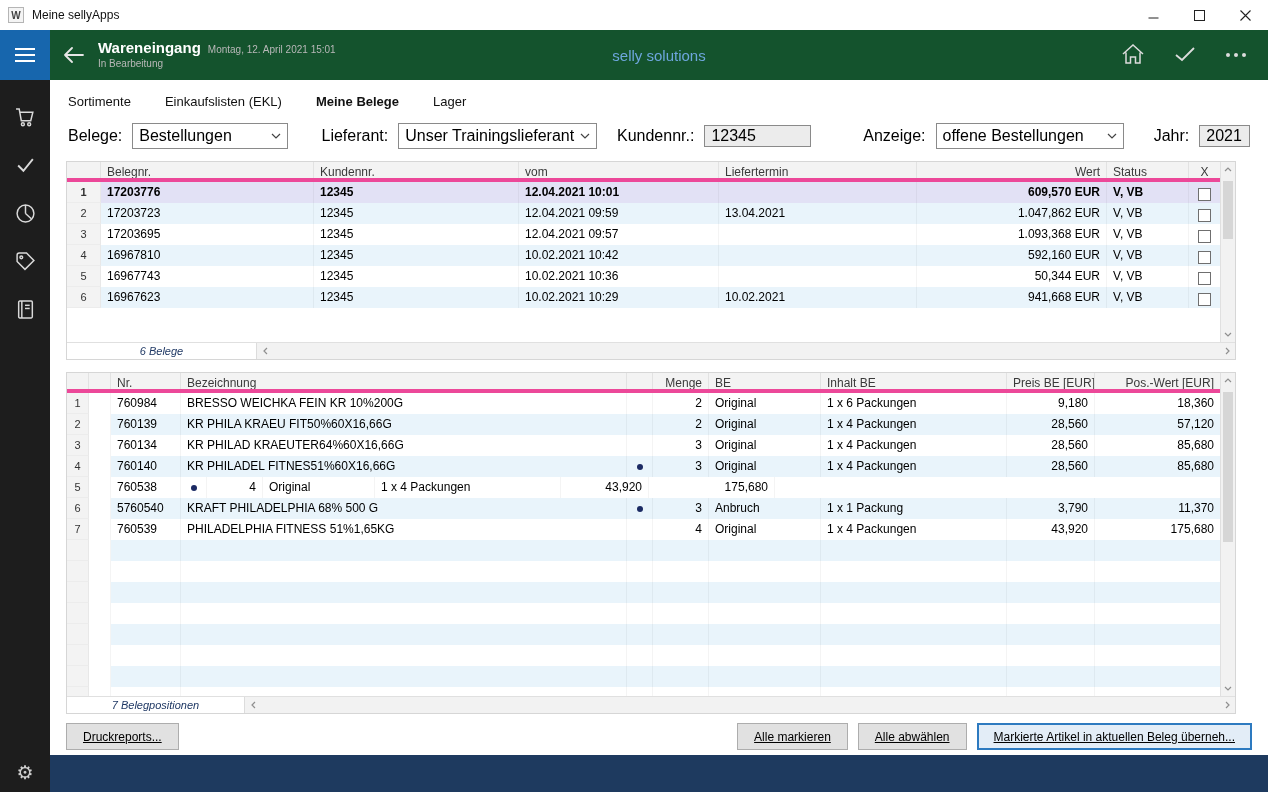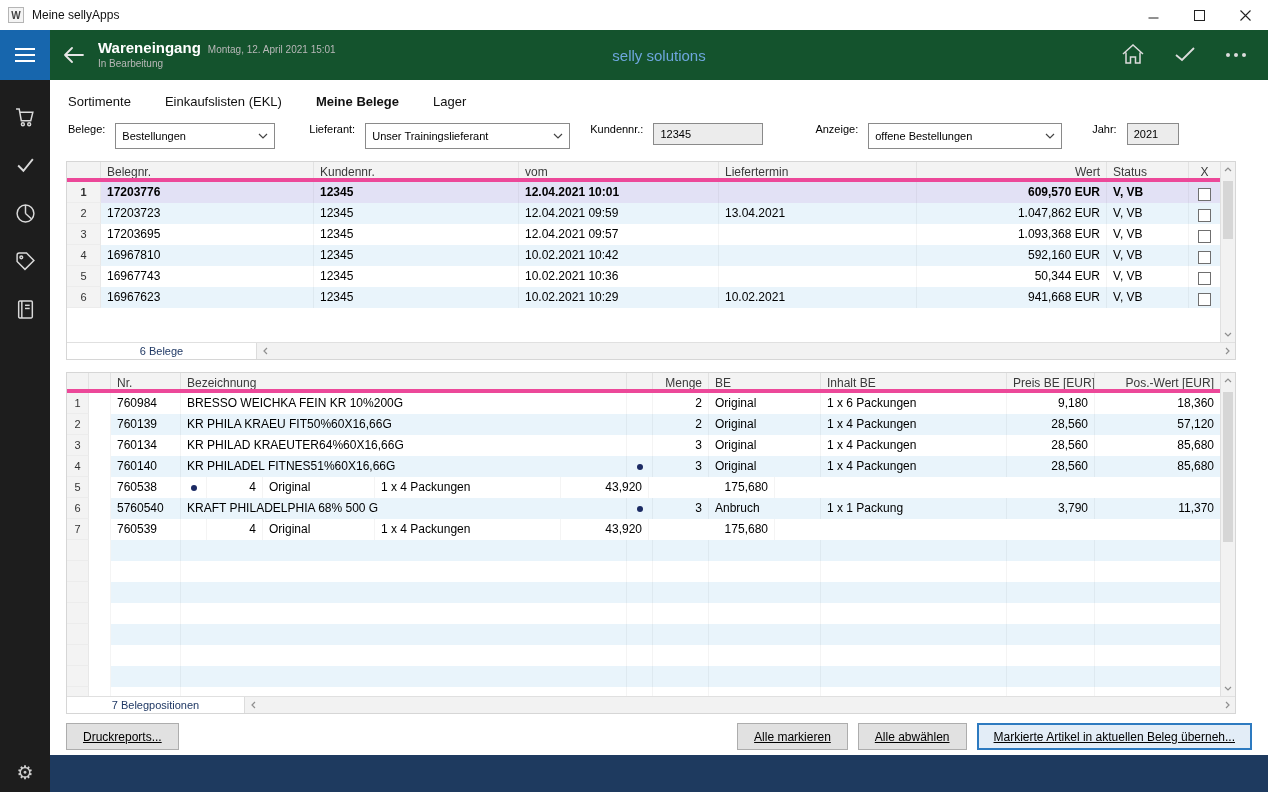--- a/index.html
+++ b/index.html
@@ -40,21 +40,21 @@
   .brand{position:absolute;left:0;right:0;text-align:center;font-size:15px;color:#6ea6dd;pointer-events:none;}
   .h-right{margin-left:auto;display:flex;align-items:center;gap:30px;padding-right:22px;position:relative;z-index:1;}
   .dots{display:flex;gap:4px;align-items:center;height:22px;}
   .dots i{width:4px;height:4px;border-radius:50%;background:#dcdcdc;display:block;}
 
   
   .content{flex:1;background:#fff;min-height:0;overflow:hidden;}
   .tabs{display:flex;gap:34px;padding:14px 18px 4px;font-size:13px;}
   .tab{color:#111;cursor:default;}
   .tab.active{font-weight:bold;}
-  .filters{display:flex;align-items:flex-start;padding:10px 18px 12px;font-size:11px;}
+  .filters{display:flex;align-items:center;padding:10px 18px 12px;font-size:16px;}
   .flabel{margin-right:10px;white-space:nowrap;}
   .g2{margin-left:34px;} .g3{margin-left:20px;} .g4{margin-left:52px;} .g5{margin-left:30px;}
   .dropdown{border:1px solid #8a8a8a;background:#fff;height:22px;display:flex;align-items:center;
             justify-content:space-between;padding:12px 6px;white-space:nowrap;}
   .w160{width:160px;} .w205{width:205px;} .w195{width:194px;}
   .text-input{border:1px solid #8a8a8a;background:#ececec;height:22px;display:flex;align-items:center;padding:0 6px;}
   .w110{width:110px;} .w52{width:52px;}
 
   
   .grid-panel{margin:0 16px;width:1170px;border:1px solid #d6d6d6;background:#fff;}
@@ -93,21 +93,21 @@
 
   
   .vscroll{width:15px;background:#f2f2f2;border-left:1px solid #e0e0e0;display:flex;flex-direction:column;}
   .varrow{height:15px;display:flex;align-items:center;justify-content:center;flex-shrink:0;}
   .vtrack{flex:1;position:relative;}
   .vthumb{position:absolute;left:2px;right:2px;top:4px;background:#d6d6d6;}
   .upper .vthumb{height:58px;}
   .lower .vthumb{height:150px;}
   .hscroll-row{display:flex;height:17px;border-top:1px solid #e0e0e0;background:#fff;}
   .count-tab{display:flex;align-items:center;justify-content:center;font-size:11px;color:#1f3864;
-             border-right:1px solid #dcdcdc;background:#fff;flex-shrink:0;}
+             border-right:1px solid #dcdcdc;background:#fff;flex-shrink:0;font-style:italic;}
   .upper .count-tab{width:190px;} .lower .count-tab{width:178px;}
   .hscroll{flex:1;background:#f2f2f2;display:flex;align-items:center;}
   .harrow{width:16px;height:17px;display:flex;align-items:center;justify-content:center;}
   .htrack{flex:1;}
 
   
   .btnrow{display:flex;justify-content:space-between;align-items:center;margin:9px 16px 0;}
   .wbtn{font-family:inherit;font-size:12px;height:27px;padding:0 16px;background:#e1e1e1;
         border:1px solid #adadad;color:#000;white-space:nowrap;text-decoration:underline;}
   .wbtn.focused{border:2px solid #2d7ac0;background:#e3edf7;padding:0 15px;}
@@ -463,20 +463,21 @@
                     <div class="cell p-menge">3</div>
                     <div class="cell p-be">Anbruch</div>
                     <div class="cell p-inhalt">1 x 1 Packung</div>
                     <div class="cell p-preis">3,790</div>
                     <div class="cell p-poswert">11,370</div>
                   </div>
                   <div class="grid-row">
                     <div class="cell p-n rowhead">7</div>
                     <div class="cell p-sel rowhead2"></div>
                     <div class="cell p-nr">760539</div>
+                    <div class="cell p-bez">PHILADELPHIA FITNESS 51%1,65KG</div>
                     <div class="cell p-dot"></div>
                     <div class="cell p-menge">4</div>
                     <div class="cell p-be">Original</div>
                     <div class="cell p-inhalt">1 x 4 Packungen</div>
                     <div class="cell p-preis">43,920</div>
                     <div class="cell p-poswert">175,680</div>
                   </div>
                   <div class="grid-row">
                     <div class="cell p-n rowhead"></div>
                     <div class="cell p-sel rowhead2"></div>

